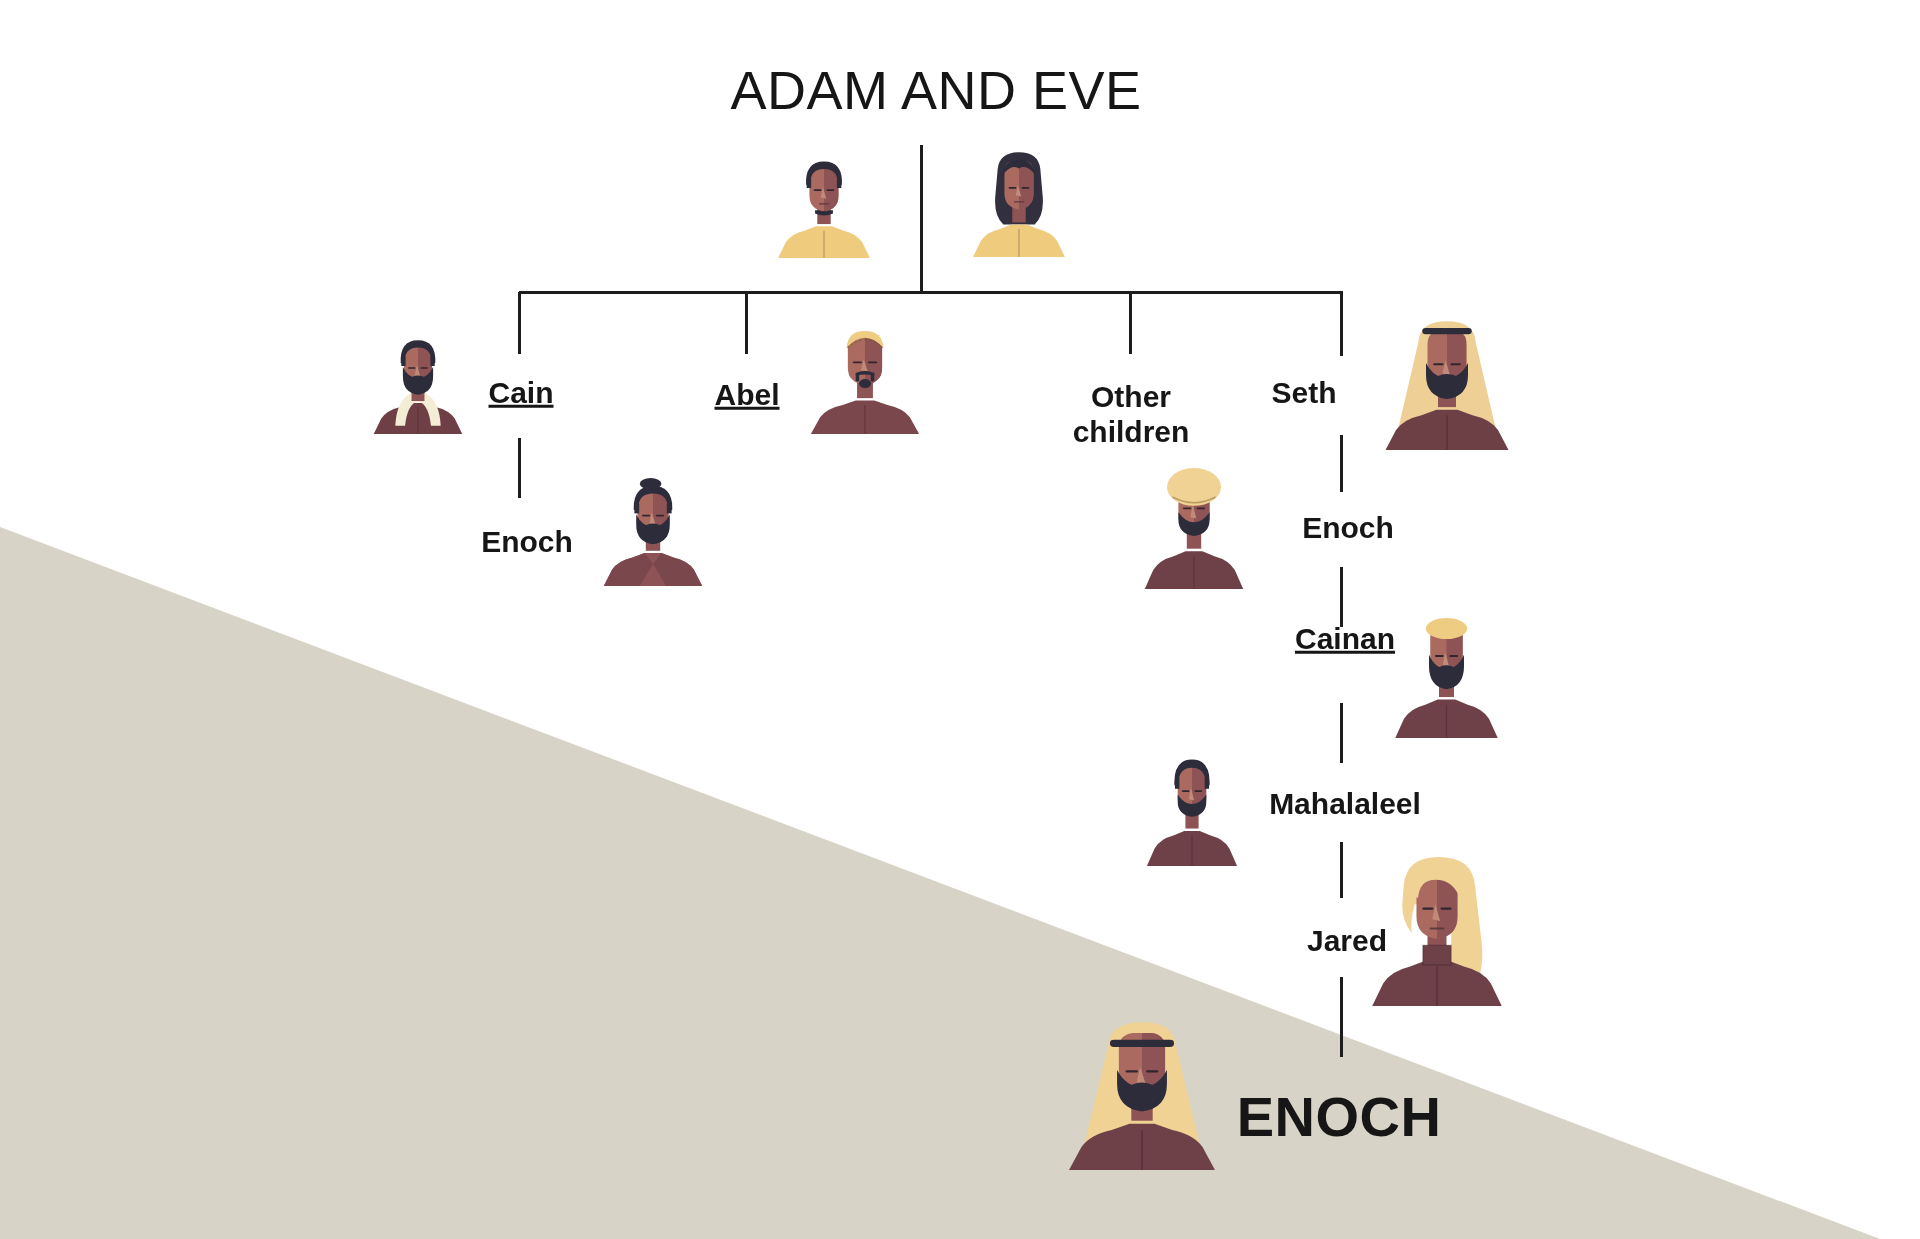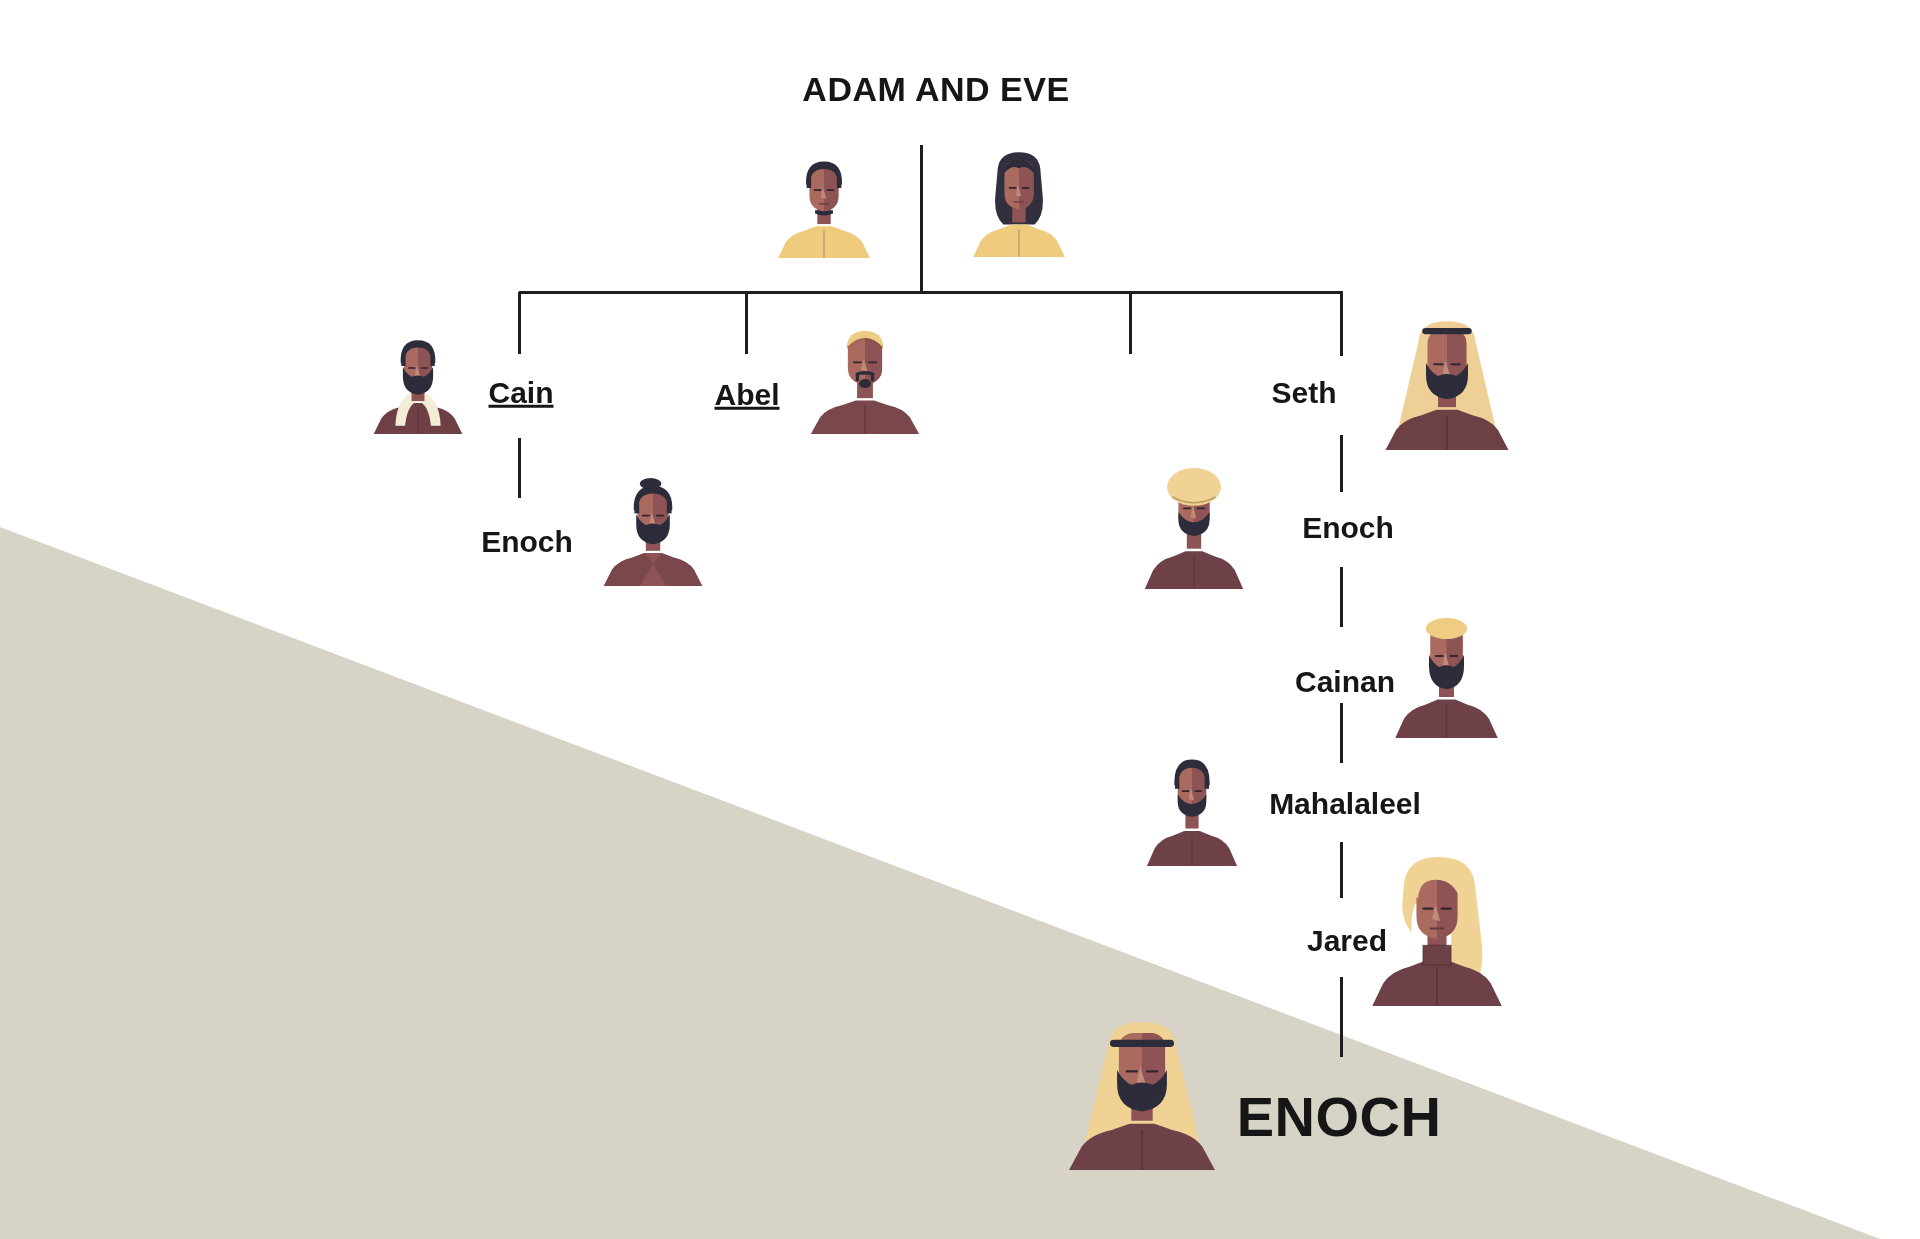--- a/index.html
+++ b/index.html
@@ -14,33 +14,33 @@
   }
   .tl{position:absolute;background:#1d1d1d;}
   .tl.v{width:3px;}
   .tl.h{height:3px;}
   .lbl{
     position:absolute;transform:translate(-50%,-50%);
     font-size:30px;font-weight:700;white-space:nowrap;line-height:1.15;
   }
   .lbl.two-line{white-space:normal;width:160px;text-align:center;}
   .lbl.big{font-size:56px;font-weight:800;letter-spacing:.5px;}
-  .lbl.title{font-size:34px;font-weight:700;letter-spacing:.5px;}
+  .lbl.title{font-size:54px;font-weight:400;letter-spacing:.5px;}
   .avatar{position:absolute;}
   .avatar svg{display:block;width:100%;height:100%;}
 
   
   #lbl-title        {left:936px;  top:90px;}
   #lbl-cain         {left:521px;  top:393px;text-decoration:underline;}
   #lbl-abel         {left:747px;  top:395px;text-decoration:underline;}
   #lbl-other        {left:1131px; top:414px;}
   #lbl-seth         {left:1304px; top:393px;text-align:center;}
   #lbl-enoch-cain   {left:527px;  top:542px;}
   #lbl-enos         {left:1348px; top:528px;}
-  #lbl-cainan       {left:1345px; top:682px;}
+  #lbl-cainan       {left:1345px; top:639px;text-decoration:underline;}
   #lbl-mahalaleel   {left:1345px; top:804px;}
   #lbl-jared        {left:1347px; top:941px;text-align:right;}
   #lbl-enoch        {left:1339px; top:1117px;}
 
   
   #ln-parent-stub      {left:920px;  top:145px; height:147px;}
   #ln-branch           {left:519px;  top:291px; width:824px;}
   #ln-drop-cain        {left:518px;  top:292px; height:62px;}
   #ln-drop-abel        {left:745px;  top:292px; height:62px;}
   #ln-drop-other       {left:1129px; top:292px; height:62px;}
@@ -81,20 +81,21 @@
   <div class="tl v" id="ln-cain-enoch"></div>
   <div class="tl v" id="ln-seth-enos"></div>
   <div class="tl v" id="ln-enos-cainan"></div>
   <div class="tl v" id="ln-cainan-mahalaleel"></div>
   <div class="tl v" id="ln-mahalaleel-jared"></div>
   <div class="tl v" id="ln-jared-enoch"></div>
 
   <div class="lbl title" id="lbl-title">ADAM AND EVE</div>
   <div class="lbl" id="lbl-cain">Cain</div>
   <div class="lbl" id="lbl-abel">Abel</div>
+  <div class="lbl two-line" id="lbl-other">Other children</div>
   <div class="lbl" id="lbl-seth">Seth</div>
   <div class="lbl" id="lbl-enoch-cain">Enoch</div>
   <div class="lbl" id="lbl-enos">Enoch</div>
   <div class="lbl" id="lbl-cainan">Cainan</div>
   <div class="lbl" id="lbl-mahalaleel">Mahalaleel</div>
   <div class="lbl" id="lbl-jared">Jared</div>
   <div class="lbl big" id="lbl-enoch">ENOCH</div>
 
   <div class="avatar" id="av-adam">
       <svg viewBox="0 0 100 100" preserveAspectRatio="none" xmlns="http://www.w3.org/2000/svg">

